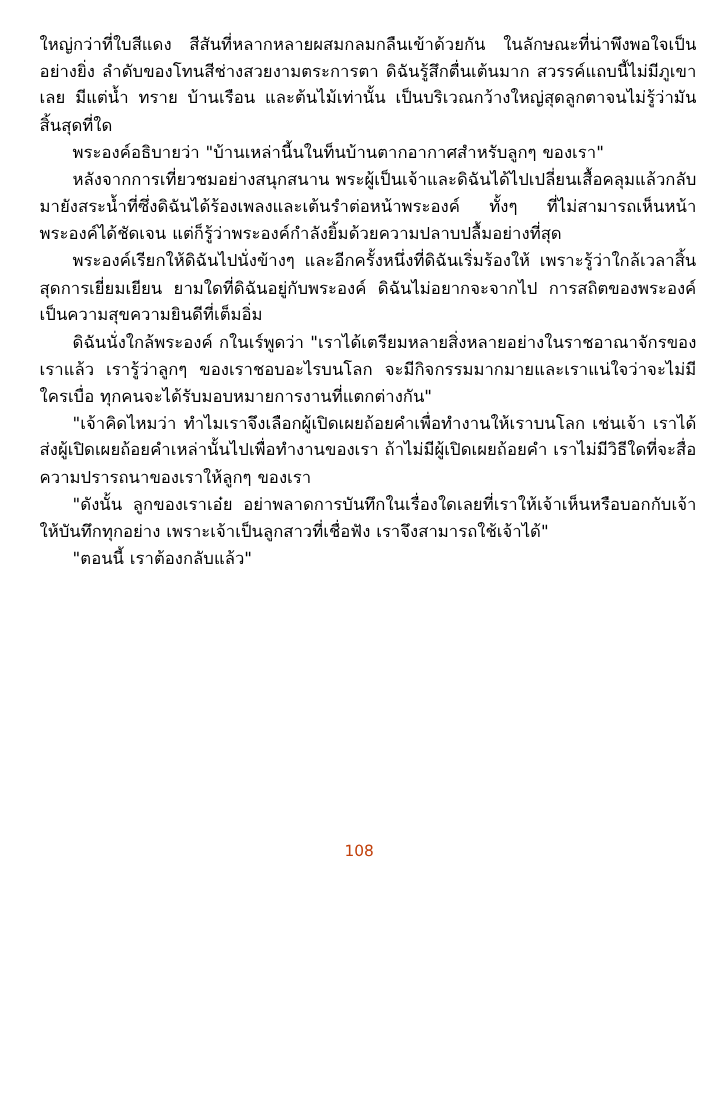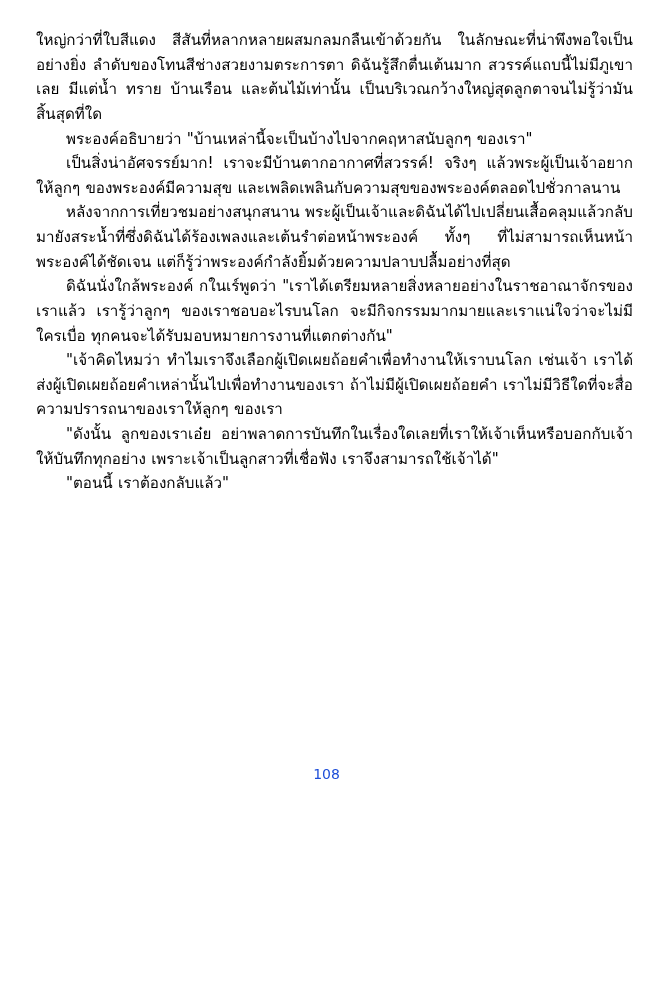--- a/index.html
+++ b/index.html
@@ -40,31 +40,31 @@
     text-indent: 30px;
   }
   .page-number {
     position: absolute;
     left: 0;
     right: 0;
     bottom: 26px;
     text-align: center;
     font-size: 14px;
     font-family: "DejaVu Sans", sans-serif;
-    color: #1d4ed8;
+    color: #c2410c;
   }
 </style>
 </head>
 <body>
 
 <div class="page">
   <div class="body-text">
     <p class="">ใหญ่กว่าที่ใบสีแดง สีสันที่หลากหลายผสมกลมกลืนเข้าด้วยกัน ในลักษณะที่น่าพึงพอใจเป็นอย่างยิ่ง ลำดับของโทนสีช่างสวยงามตระการตา ดิฉันรู้สึกตื่นเต้นมาก สวรรค์แถบนี้ไม่มีภูเขาเลย มีแต่น้ำ ทราย บ้านเรือน และต้นไม้เท่านั้น เป็นบริเวณกว้างใหญ่สุดลูกตาจนไม่รู้ว่ามันสิ้นสุดที่ใด</p>
-    <p class="indent">พระองค์อธิบายว่า "บ้านเหล่านี้จะเป็นบ้างไปจากคฤหาสนับลูกๆ ของเรา"</p>
-    <p class="indent">เป็นสิ่งน่าอัศจรรย์มาก! เราจะมีบ้านตากอากาศที่สวรรค์! จริงๆ แล้วพระผู้เป็นเจ้าอยากให้ลูกๆ ของพระองค์มีความสุข และเพลิดเพลินกับความสุขของพระองค์ตลอดไปชั่วกาลนาน</p>
+    <p class="indent">พระองค์อธิบายว่า "บ้านเหล่านี้นในท็นบ้านตากอากาศสำหรับลูกๆ ของเรา"</p>
     <p class="indent">หลังจากการเที่ยวชมอย่างสนุกสนาน พระผู้เป็นเจ้าและดิฉันได้ไปเปลี่ยนเสื้อคลุมแล้วกลับมายังสระน้ำที่ซึ่งดิฉันได้ร้องเพลงและเต้นรำต่อหน้าพระองค์ ทั้งๆ ที่ไม่สามารถเห็นหน้าพระองค์ได้ชัดเจน แต่ก็รู้ว่าพระองค์กำลังยิ้มด้วยความปลาบปลื้มอย่างที่สุด</p>
+    <p class="indent">พระองค์เรียกให้ดิฉันไปนั่งข้างๆ และอีกครั้งหนึ่งที่ดิฉันเริ่มร้องให้ เพราะรู้ว่าใกล้เวลาสิ้นสุดการเยี่ยมเยียน ยามใดที่ดิฉันอยู่กับพระองค์ ดิฉันไม่อยากจะจากไป การสถิตของพระองค์เป็นความสุขความยินดีที่เต็มอิ่ม</p>
     <p class="indent">ดิฉันนั่งใกล้พระองค์ กในเร์พูดว่า "เราได้เตรียมหลายสิ่งหลายอย่างในราชอาณาจักรของเราแล้ว เรารู้ว่าลูกๆ ของเราชอบอะไรบนโลก จะมีกิจกรรมมากมายและเราแน่ใจว่าจะไม่มีใครเบื่อ ทุกคนจะได้รับมอบหมายการงานที่แตกต่างกัน"</p>
     <p class="indent">"เจ้าคิดไหมว่า ทำไมเราจึงเลือกผู้เปิดเผยถ้อยคำเพื่อทำงานให้เราบนโลก เช่นเจ้า เราได้ส่งผู้เปิดเผยถ้อยคำเหล่านั้นไปเพื่อทำงานของเรา ถ้าไม่มีผู้เปิดเผยถ้อยคำ เราไม่มีวิธีใดที่จะสื่อความปรารถนาของเราให้ลูกๆ ของเรา</p>
     <p class="indent">"ดังนั้น ลูกของเราเอ๋ย อย่าพลาดการบันทึกในเรื่องใดเลยที่เราให้เจ้าเห็นหรือบอกกับเจ้า ให้บันทึกทุกอย่าง เพราะเจ้าเป็นลูกสาวที่เชื่อฟัง เราจึงสามารถใช้เจ้าได้"</p>
     <p class="indent">"ตอนนี้ เราต้องกลับแล้ว"</p>
   </div>
   <div class="page-number">108</div>
 </div>
 
 </body></html>

